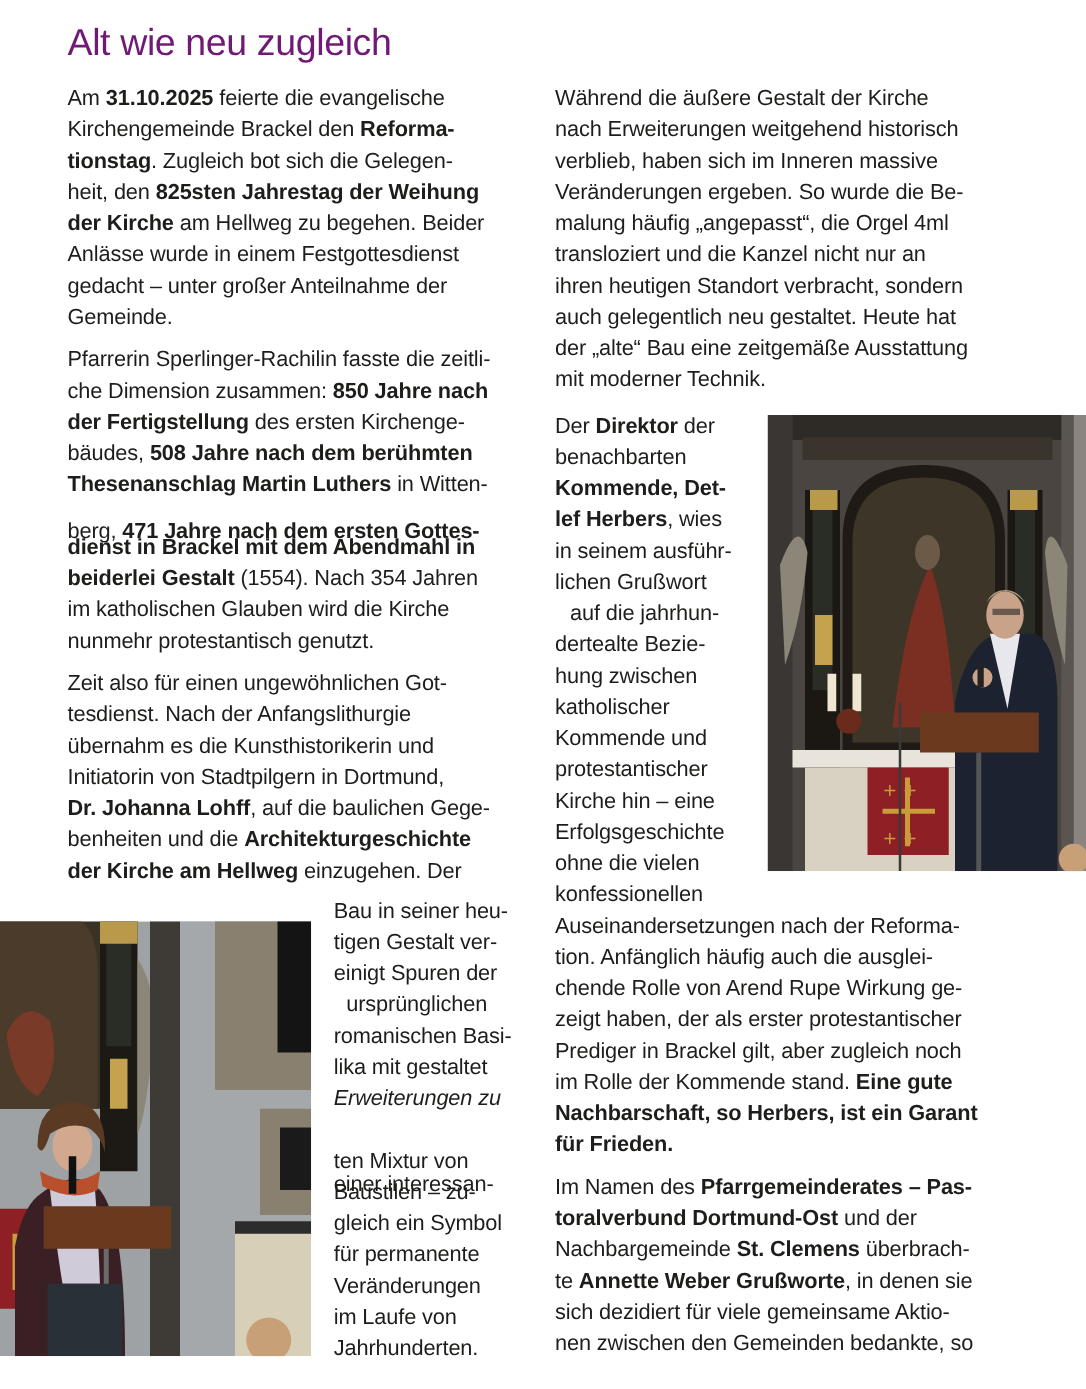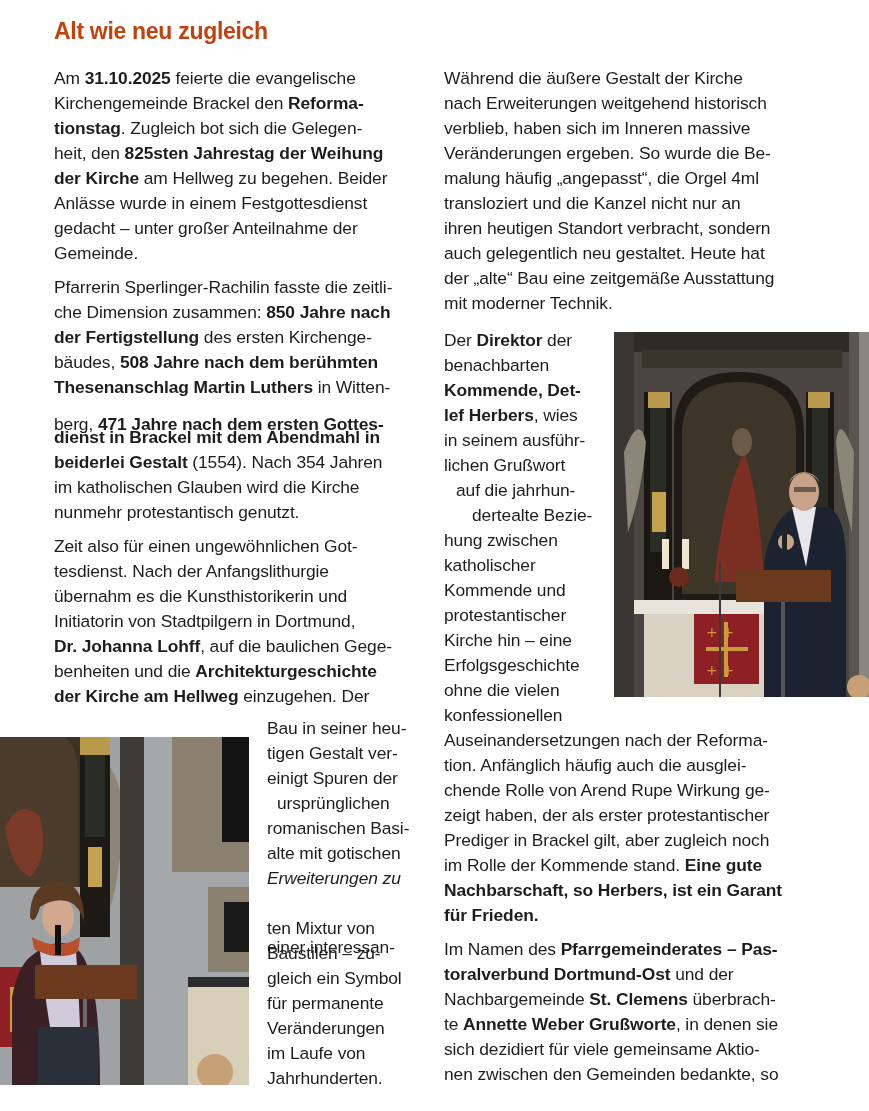--- a/index.html
+++ b/index.html
@@ -1,20 +1,20 @@
 <!DOCTYPE html>
 <html><head>
 <meta charset="utf-8">
 <style>
   html, body { margin:0; padding:0; background:#ffffff; }
   body { width:869px; height:1111px; position:relative; overflow:hidden;
          font-family:"DejaVu Sans", sans-serif; color:#1d1d1b; }
   .title { position:absolute; left:54px; top:18px; margin:0;
-           font-family:"Liberation Sans", sans-serif; font-weight:bold;
-           font-size:23px; letter-spacing:-0.3px; color:#c2410c; }
+           font-family:"Liberation Sans", sans-serif; font-weight:normal;
+           font-size:30px; letter-spacing:-0.3px; color:#701a75; }
   .line { position:absolute; white-space:nowrap;
           font-family:"Liberation Sans", sans-serif; font-size:17.4px;
           line-height:25px; height:25px; letter-spacing:-0.1px; }
   .line b { font-weight:bold; }
   .photo { position:absolute; overflow:hidden; }
   .photo svg { display:block; width:100%; height:100%; }
 </style>
 </head>
 <body>
 
@@ -46,21 +46,21 @@
     <div class="line" style="left: 54px; top: 634px;"><b>Dr. Johanna Lohff</b><span>, auf die baulichen Gege-</span></div>
     <div class="line" style="left: 54px; top: 659px;"><span>benheiten und die </span><b>Architekturgeschichte</b></div>
     <div class="line" style="left: 54px; top: 684px;"><b>der Kirche am Hellweg</b><span> einzugehen. Der</span></div>
   </div>
 <div id="left-wrap">
     <div class="line" style="left: 267px; top: 716px;"><span>Bau in seiner heu-</span></div>
     <div class="line" style="left: 267px; top: 741px;"><span>tigen Gestalt ver-</span></div>
     <div class="line" style="left: 267px; top: 766px;"><span>einigt Spuren der</span></div>
     <div class="line" style="left: 277px; top: 791px; text-align: center;"><span>ursprünglichen</span></div>
     <div class="line" style="left: 267px; top: 816px;"><span>romanischen Basi-</span></div>
-    <div class="line" style="left: 267px; top: 841px;"><span>alte mit gotischen</span></div>
+    <div class="line" style="left: 267px; top: 841px;"><span>lika mit gestaltet</span></div>
     <div class="line" style="left: 267px; top: 866px; font-style: italic;"><span>Erweiterungen zu</span></div>
     <div class="line" style="left: 267px; top: 891px; margin-top: 44px;"><span>einer interessan-</span></div>
     <div class="line" style="left: 267px; top: 916px;"><span>ten Mixtur von</span></div>
     <div class="line" style="left: 267px; top: 941px;"><span>Baustilen – zu-</span></div>
     <div class="line" style="left: 267px; top: 966px;"><span>gleich ein Symbol</span></div>
     <div class="line" style="left: 267px; top: 991px;"><span>für permanente</span></div>
     <div class="line" style="left: 267px; top: 1016px;"><span>Veränderungen</span></div>
     <div class="line" style="left: 267px; top: 1041px;"><span>im Laufe von</span></div>
     <div class="line" style="left: 267px; top: 1066px;"><span>Jahrhunderten.</span></div>
   </div>
@@ -77,21 +77,21 @@
     <div class="line" style="left: 444px; top: 291px;"><span>mit moderner Technik.</span></div>
   </div>
 <div id="right-wrap">
     <div class="line" style="left: 444px; top: 328px;"><span>Der </span><b>Direktor</b><span> der</span></div>
     <div class="line" style="left: 444px; top: 353px;"><span>benachbarten</span></div>
     <div class="line" style="left: 444px; top: 378px;"><b>Kommende, Det-</b></div>
     <div class="line" style="left: 444px; top: 403px;"><b>lef Herbers</b><span>, wies</span></div>
     <div class="line" style="left: 444px; top: 428px;"><span>in seinem ausführ-</span></div>
     <div class="line" style="left: 444px; top: 453px;"><span>lichen Grußwort</span></div>
     <div class="line" style="left: 444px; top: 478px; margin-left: 12px;"><span>auf die jahrhun-</span></div>
-    <div class="line" style="left: 444px; top: 503px; margin-left: 28px;"><span>dertealte Bezie-</span></div>
+    <div class="line" style="left: 444px; top: 503px;"><span>dertealte Bezie-</span></div>
     <div class="line" style="left: 444px; top: 528px;"><span>hung zwischen</span></div>
     <div class="line" style="left: 444px; top: 553px;"><span>katholischer</span></div>
     <div class="line" style="left: 444px; top: 578px;"><span>Kommende und</span></div>
     <div class="line" style="left: 444px; top: 603px;"><span>protestantischer</span></div>
     <div class="line" style="left: 444px; top: 628px;"><span>Kirche hin – eine</span></div>
     <div class="line" style="left: 444px; top: 653px;"><span>Erfolgsgeschichte</span></div>
     <div class="line" style="left: 444px; top: 678px;"><span>ohne die vielen</span></div>
     <div class="line" style="left: 444px; top: 703px;"><span>konfessionellen</span></div>
   </div>
 <div id="right-bottom">

